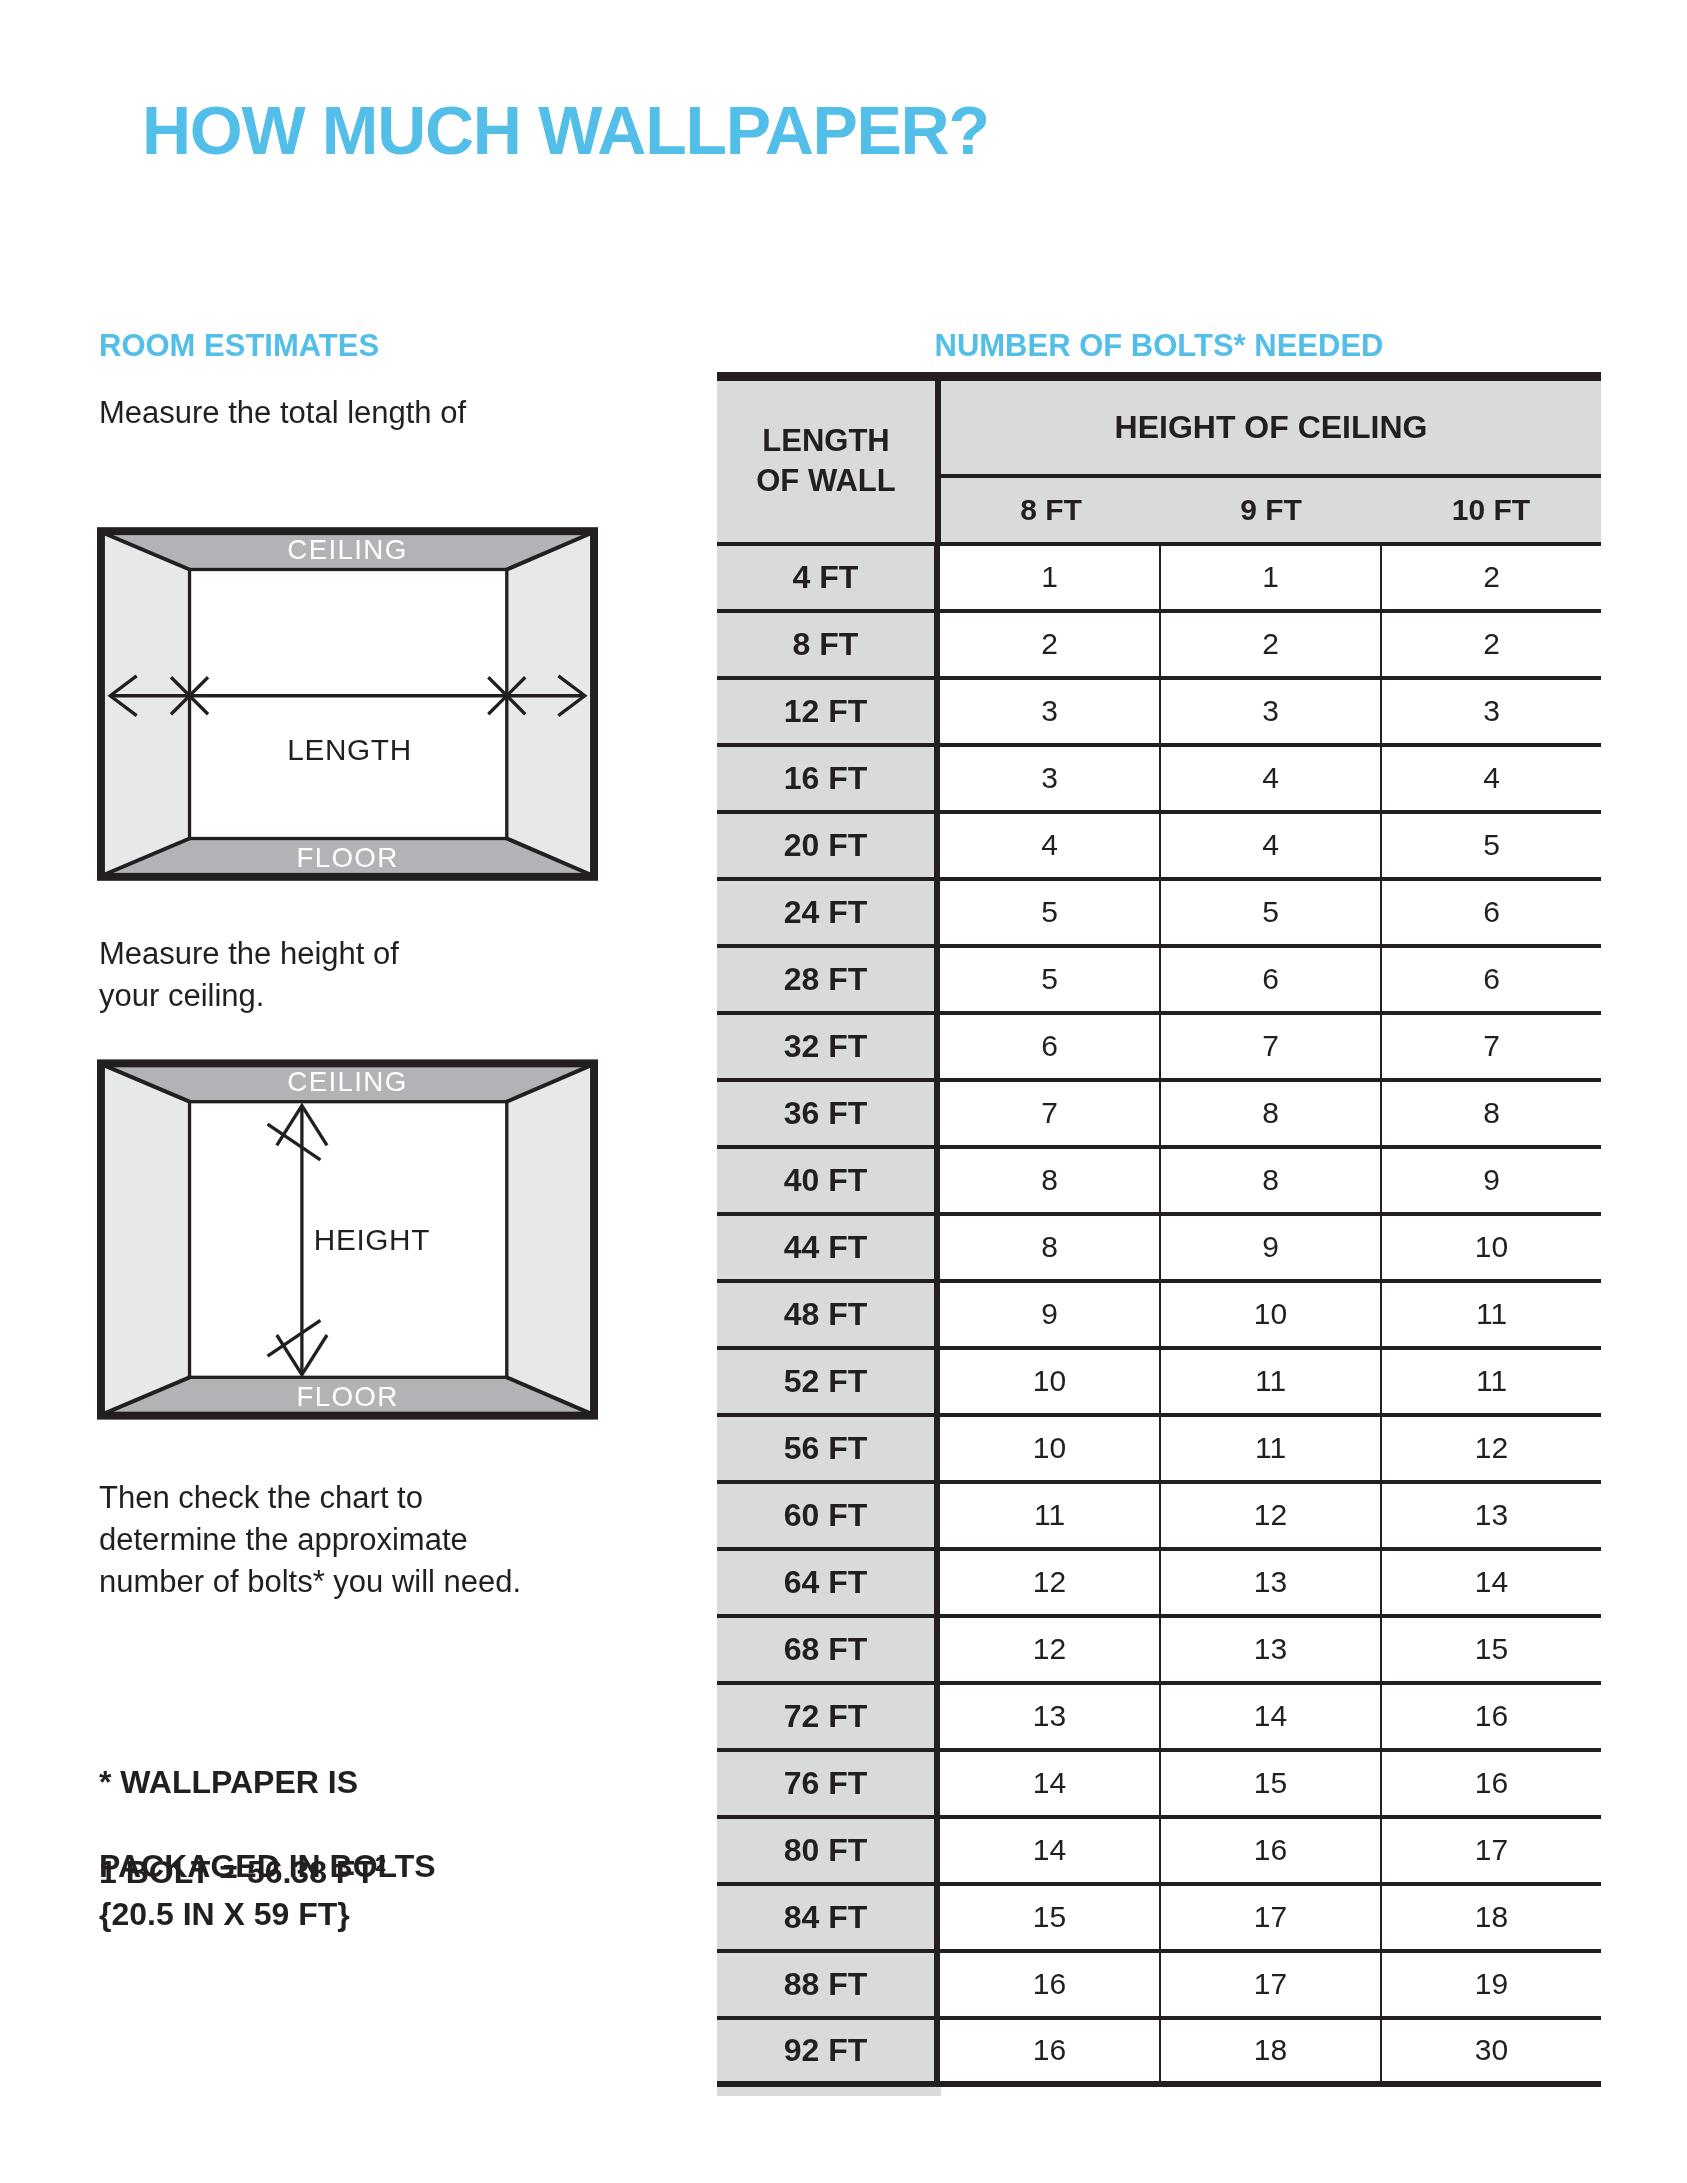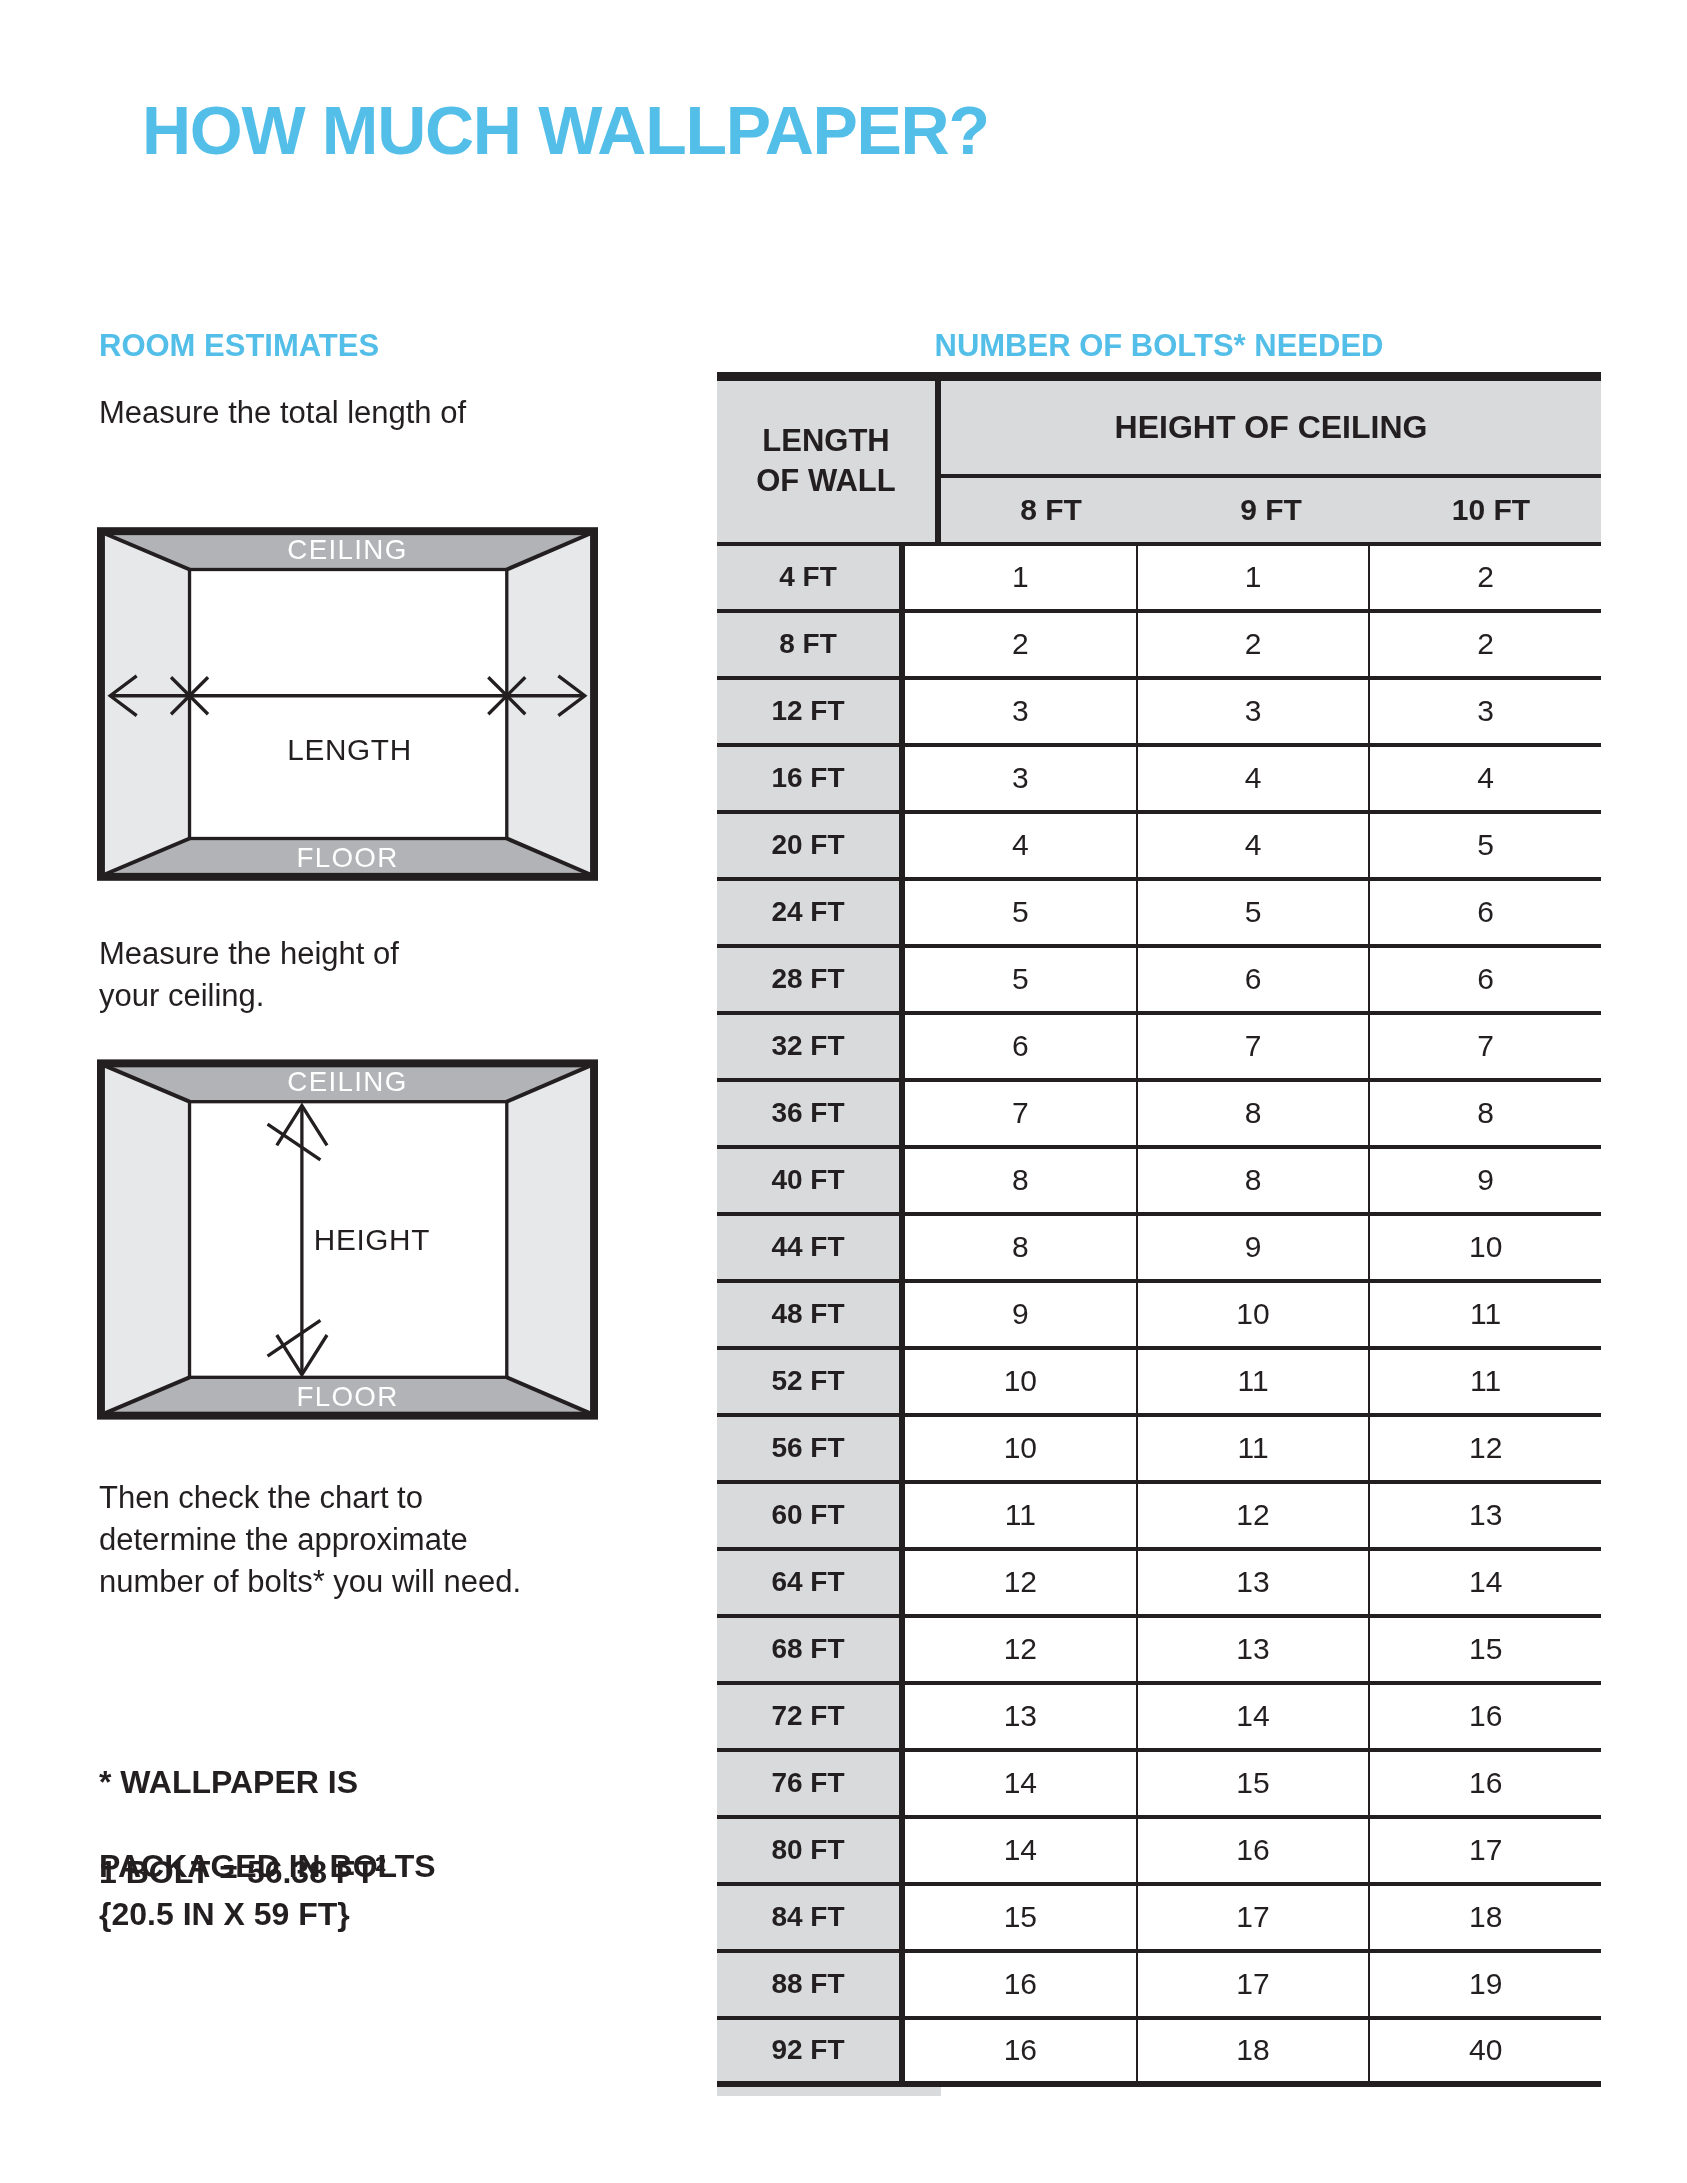--- a/index.html
+++ b/index.html
@@ -64,23 +64,23 @@
   .hoc{
     height:97px;background:var(--gray);border-bottom:4px solid var(--ink);
     display:flex;align-items:center;justify-content:center;
     font-weight:bold;font-size:32px;
   }
   .subhdr{height:64px;background:var(--gray);display:flex;}
   .subhdr .shc{flex:1;display:flex;align-items:center;justify-content:center;font-weight:bold;font-size:30px;}
   .trow{display:flex;height:67px;border-bottom:4px solid var(--ink);}
   .trow.last{border-bottom-width:6px;}
   .tlab{
-    width:188px;background:var(--gray);border-right:6px solid var(--ink);
+    width:223px;background:var(--gray);border-right:6px solid var(--ink);
     display:flex;align-items:center;justify-content:center;
-    font-weight:bold;font-size:28px;
+    font-weight:bold;font-size:32px;
   }
   .tcell{flex:1;background:#ffffff;display:flex;align-items:center;justify-content:center;font-size:30px;}
   .tcell + .tcell{border-left:2.6px solid var(--ink);}
   .graytail{width:224px;height:9.3px;background:var(--gray);}
 </style>
 </head>
 <body>
 
 <div class="page-title">HOW MUCH WALLPAPER?</div>
 
@@ -315,18 +315,18 @@
       <div class="trow">
         <div class="tlab">88 FT</div>
         <div class="tcell">16</div>
         <div class="tcell">17</div>
         <div class="tcell">19</div>
       </div>
       <div class="trow last">
         <div class="tlab">92 FT</div>
         <div class="tcell">16</div>
         <div class="tcell">18</div>
-        <div class="tcell">40</div>
+        <div class="tcell">30</div>
       </div>
     </div>
   <div class="graytail"></div>
 </div>
 
 
 </body></html>

